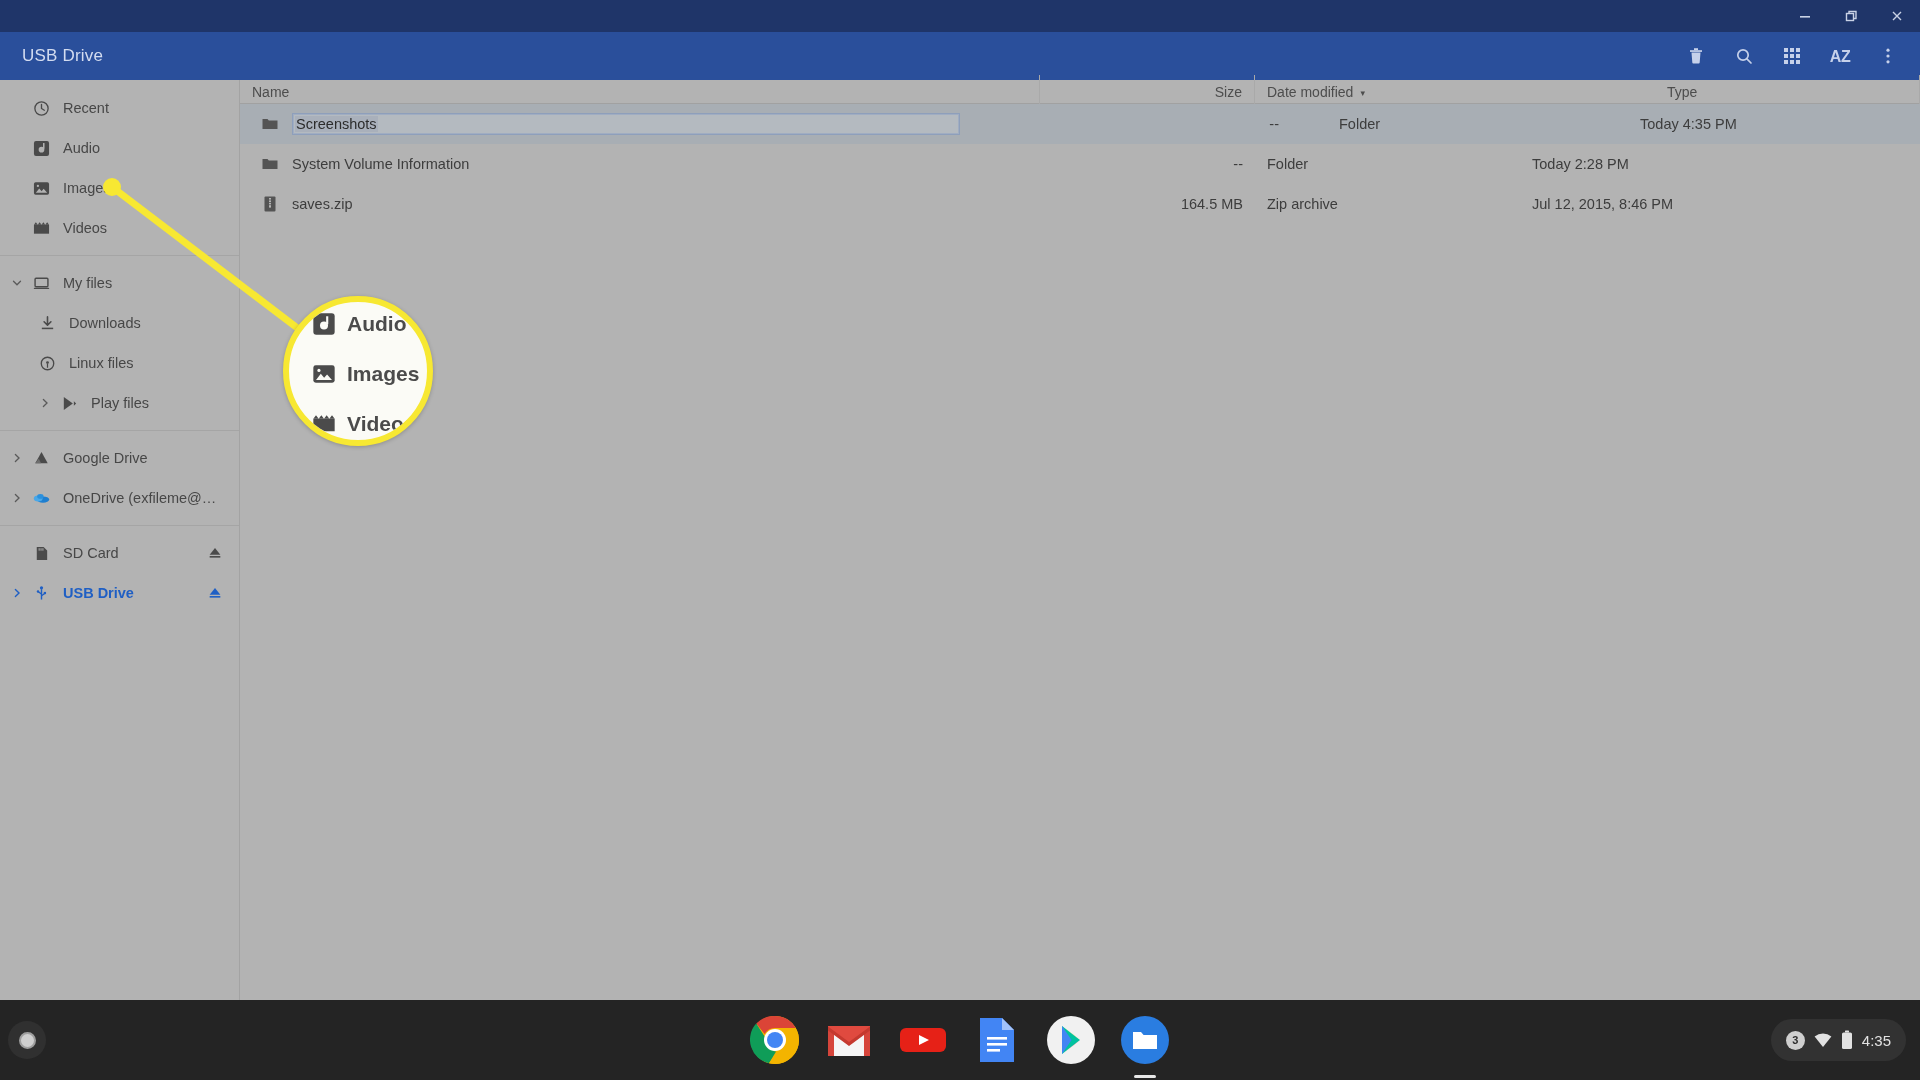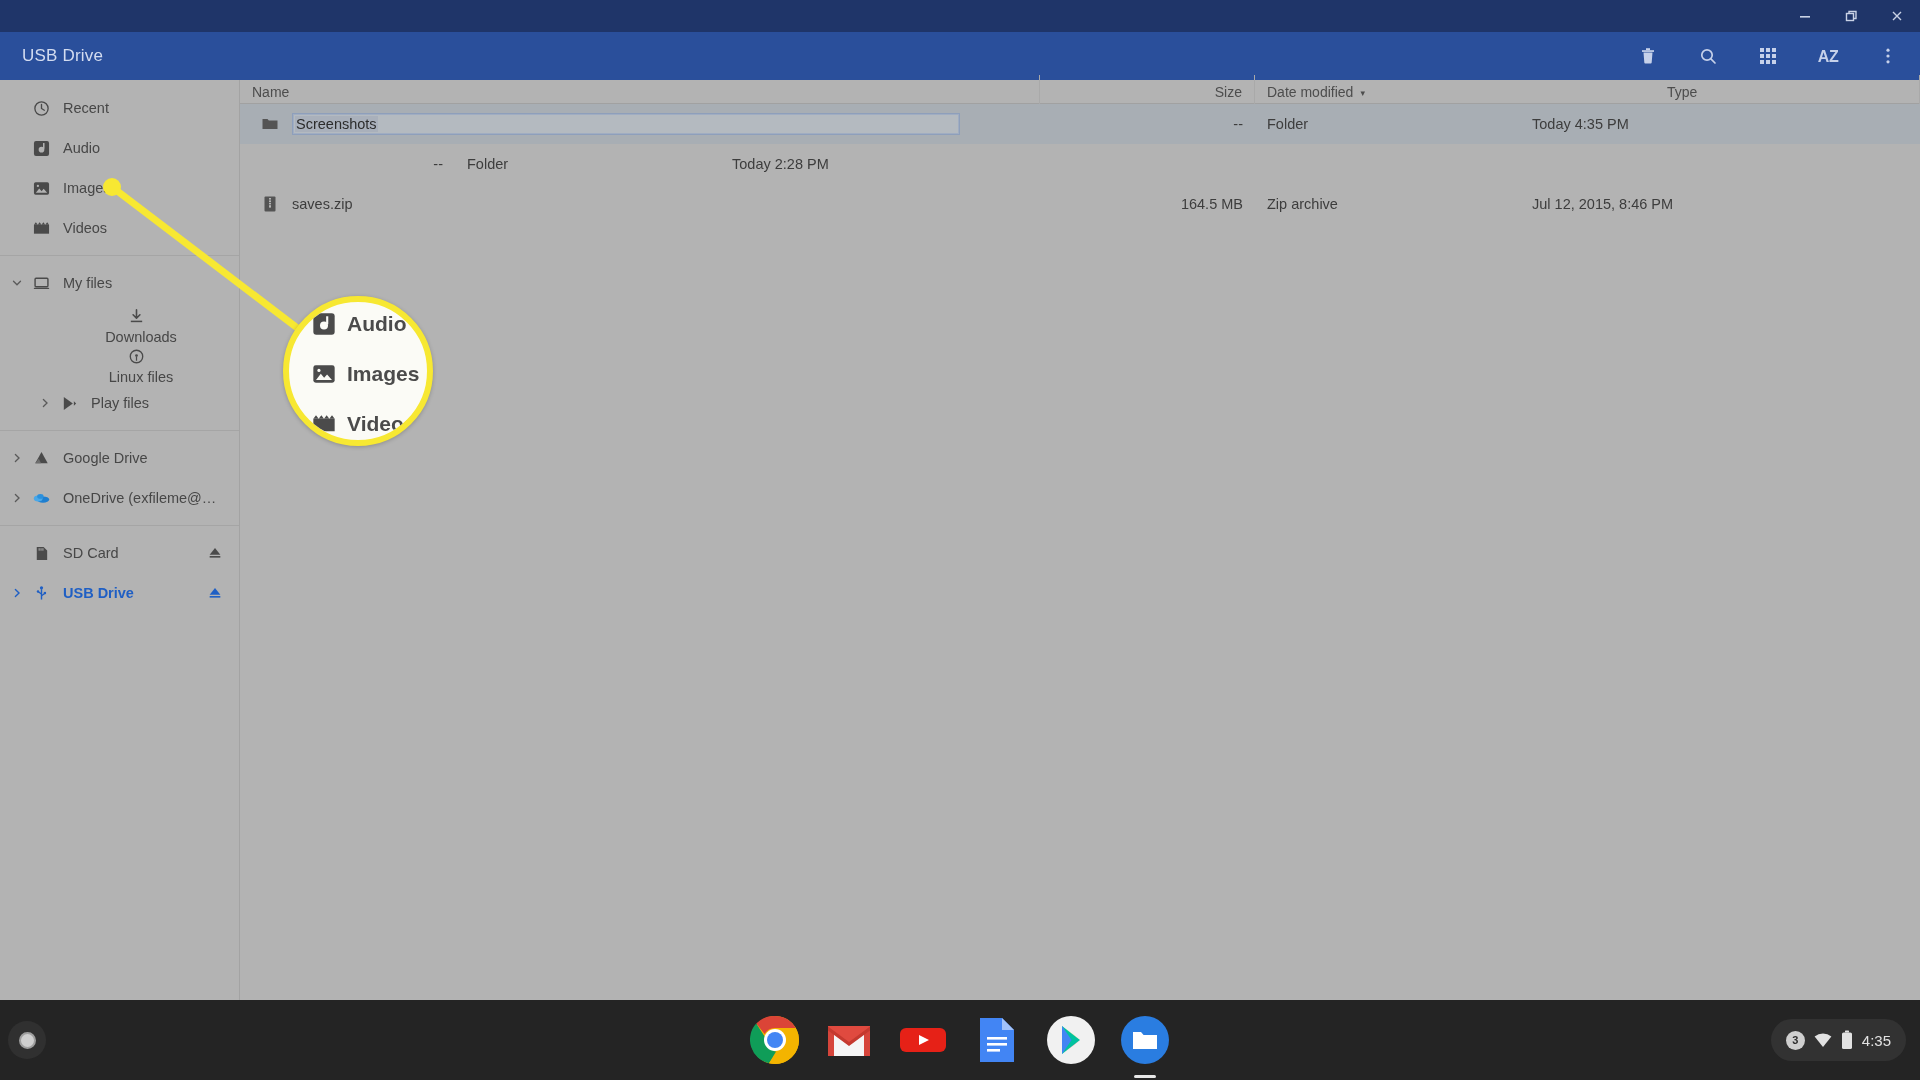--- a/index.html
+++ b/index.html
@@ -36,21 +36,21 @@
     background: #2a4f9b;
     display: flex; align-items: center;
   }
   .app-title {
     margin-left: 22px;
     color: #d3dcf0;
     font-size: 17px;
     letter-spacing: .2px;
   }
   .appbar-spacer { flex: 1 1 auto; }
-  .appbar-actions { display: flex; align-items: flex-start; padding-right: 8px; gap: 12px; }
+  .appbar-actions { display: flex; align-items: flex-start; padding-right: 8px; }
   .tb-btn {
     width: 48px; height: 48px;
     display: flex; align-items: center; justify-content: center;
     color: #c6d1ea;
   }
   .tb-btn svg { display: block; }
   .azlabel {
     font-size: 16px; font-weight: 600; letter-spacing: -0.5px;
     color: #c6d1ea; position: relative; top: 1px;
   }
@@ -87,21 +87,21 @@
   .nav-item .nav-icon {
     width: 26px; height: 40px;
     display: flex; align-items: center; justify-content: center;
     color: #4a4a4a; flex: 0 0 26px;
   }
   .nav-item .nav-label {
     margin-left: 9px;
     white-space: nowrap; overflow: hidden; text-overflow: ellipsis;
     max-width: 160px;
   }
-  .nav-item.indent { padding-left: 34px; flex-direction: column; }
+  .nav-item.indent { padding-left: 34px; }
   .nav-item.active { color: #1f5fc4; font-weight: 600; }
   .nav-item.active .nav-icon, .nav-item.active .twisty { color: #1f5fc4; }
   .nav-item .eject {
     position: absolute; right: 16px; top: 0; height: 40px;
     display: flex; align-items: center; color: #4a4a4a;
   }
   .nav-item.active .eject { color: #1f5fc4; }
   .nav-divider {
     height: 1px; background: #a5a5a5;
     margin: 7px 0 7px 0;
@@ -128,21 +128,21 @@
   .c-name  { width: 800px; }
   .c-size  { width: 215px; justify-content: flex-end; }
   .c-type  { width: 265px; }
   .c-date  { flex: 1 1 auto; }
   .sort-caret { margin-left: 7px; font-size: 9px; position: relative; top: 1px; }
 
   .frow {
     display: flex; align-items: center; height: 40px;
     font-size: 14.5px; color: #3d3d3d;
   }
-  .frow.selected { background: #a8aeb4; }
+  .frow.selected { background: #a8aeb4; gap: 36px; }
   .fr-name { width: 800px; display: flex; align-items: center; padding-left: 20px; }
   .fr-size { width: 215px; text-align: right; padding-right: 12px; }
   .fr-type { width: 265px; padding-left: 12px; }
   .fr-date { flex: 1 1 auto; padding-left: 12px; }
   .file-icon {
     width: 20px; height: 20px; margin-right: 12px;
     display: flex; align-items: center; justify-content: center;
     color: #545454; flex: 0 0 20px;
   }
   .rename-box {
@@ -524,20 +524,28 @@
           <span class="rename-box">
             <span class="rename-text">Screenshots</span>
           </span>
         </div>
         <div class="fr-size">--</div>
         <div class="fr-type">Folder</div>
         <div class="fr-date">Today 4:35 PM</div>
       </div>
 
       <div class="frow">
+        <div class="fr-name">
+          <span class="file-icon">
+            <svg width="18" height="18" viewBox="0 0 18 18">
+                <path d="M1.5 4h5l1.3 1.6h8.7V14H1.5z" fill="currentColor"></path>
+              </svg>
+          </span>
+          <span>System Volume Information</span>
+        </div>
         <div class="fr-size">--</div>
         <div class="fr-type">Folder</div>
         <div class="fr-date">Today 2:28 PM</div>
       </div>
 
       <div class="frow">
         <div class="fr-name">
           <span class="file-icon">
             <svg width="18" height="18" viewBox="0 0 18 18">
                 <rect x="3.5" y="1.5" width="11" height="15" rx="1" fill="currentColor"></rect>

